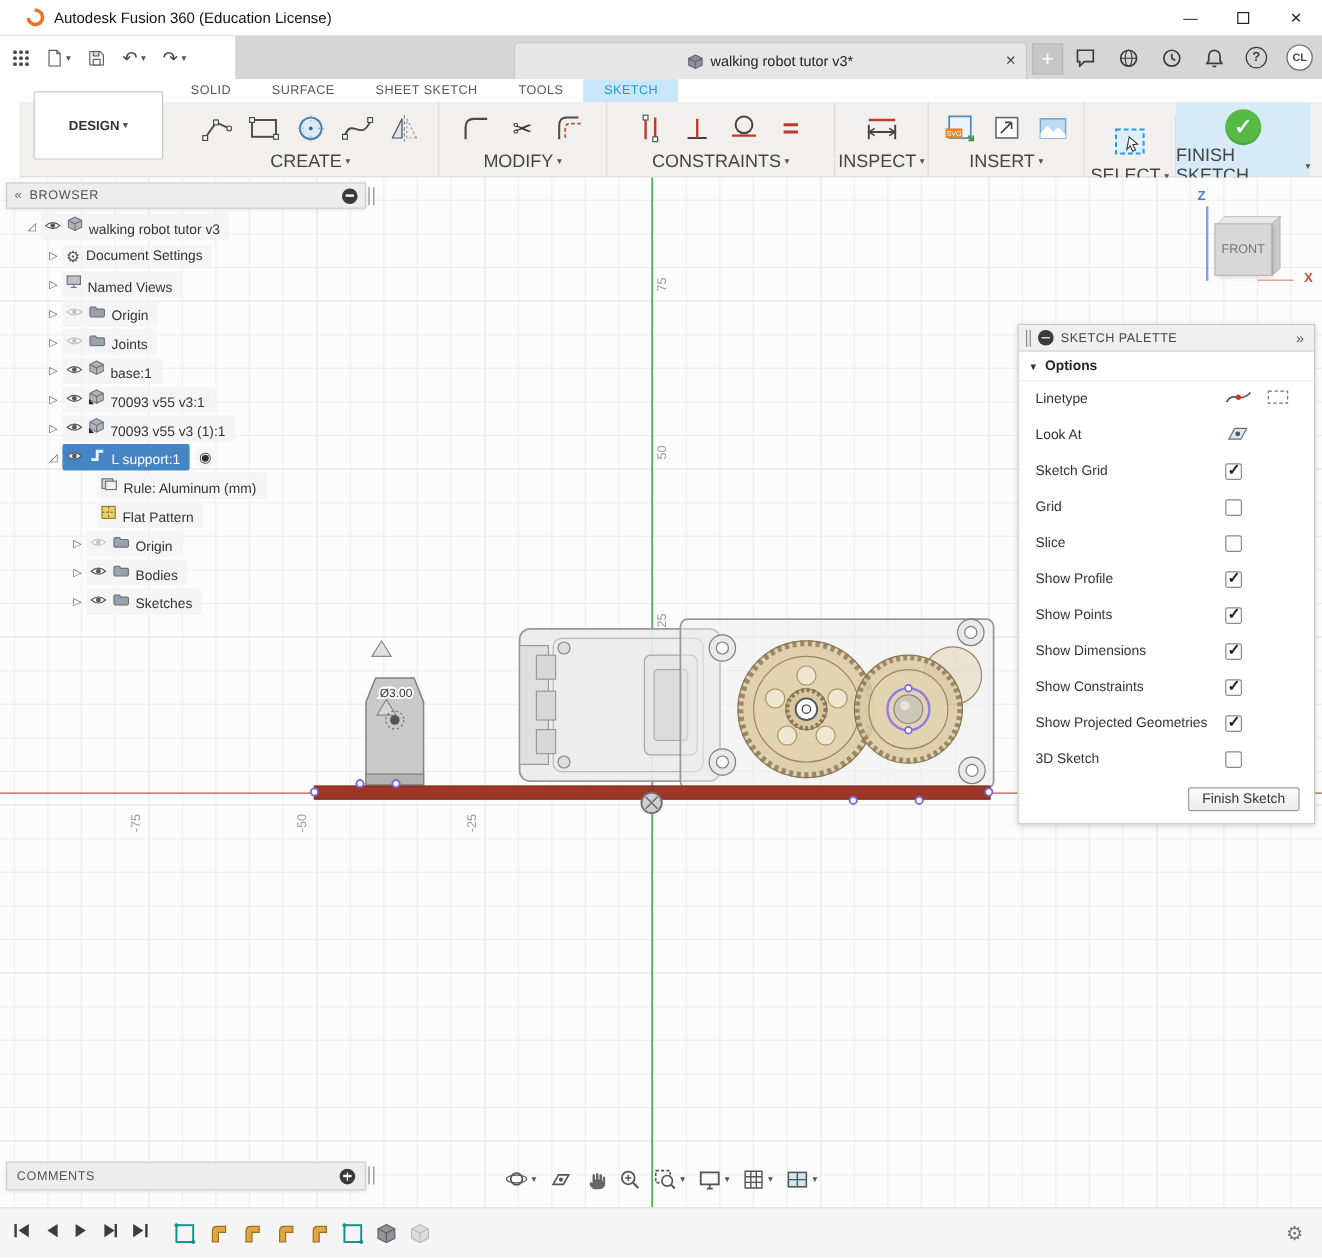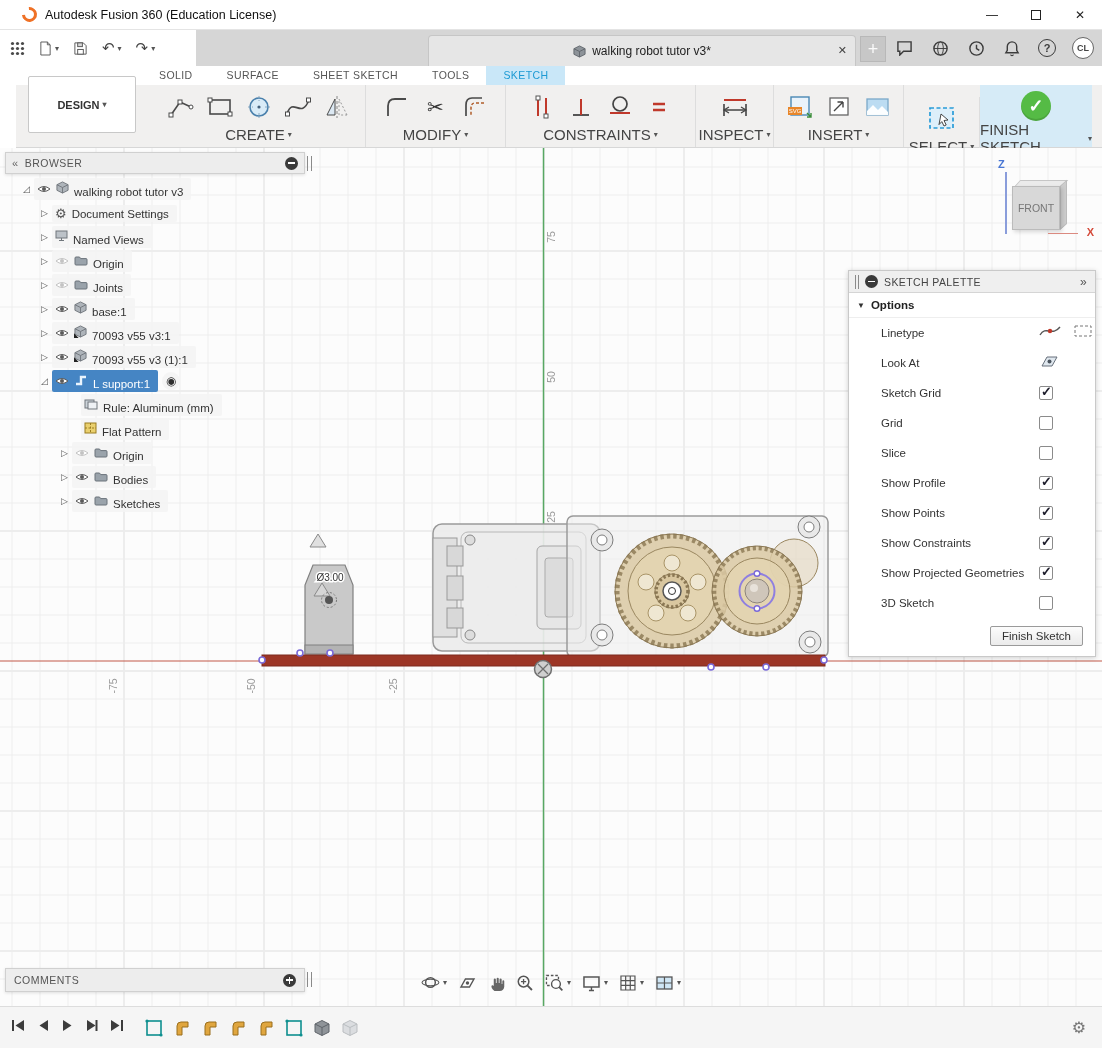--- a/index.html
+++ b/index.html
@@ -80,21 +80,21 @@
   .gear-glyph { font-size:13px; color:#555; line-height:1; }
   .activate { width:18px; height:18px; margin-left:4px; background:rgba(244,244,244,.9); border-radius:50%; display:flex; align-items:center; justify-content:center; font-size:12px; color:#2f2f2f; }
 
   
   .palette { position:absolute; right:6px; top:122px; width:248px; background:rgba(255,255,255,.97); border:1px solid #c9c9c9; box-shadow:0 1px 5px rgba(0,0,0,.18); }
   .pal-header { height:22px; background:#efefef; border-bottom:1px solid #d5d5d5; display:flex; align-items:center; gap:6px; padding:0 8px 0 6px; font-size:10.5px; letter-spacing:.4px; color:#444; position:relative; }
   .pal-grip { width:4px; height:14px; border-left:1.6px solid #8a8a8a; border-right:1.6px solid #8a8a8a; }
   .pal-expand { margin-left:auto; font-size:12px; color:#555; }
   .pal-section { height:25px; display:flex; align-items:center; gap:6px; padding-left:8px; font-size:11.5px; font-weight:bold; color:#222; border-bottom:1px solid #eee; }
   .sec-arrow { font-size:8px; color:#333; }
-  .pal-row { height:30px; display:flex; align-items:center; padding-left:32px; }
+  .pal-row { height:30px; display:flex; align-items:center; padding-left:14px; }
   .pal-label { flex:0 0 158px; font-size:11.5px; color:#333; }
   .checkbox { width:14px; height:14px; border:1px solid #8b8b8b; border-radius:2px; background:#fff; position:relative; }
   .checkbox.checked::after { content:"✓"; position:absolute; top:-3px; left:1px; font-size:13px; font-weight:bold; color:#1d1d2b; }
   .pal-footer { padding:8px 12px 10px; text-align:right; }
   .finish-btn { font-family:inherit; font-size:11.5px; color:#333; background:linear-gradient(#fcfcfc,#ebebeb); border:1px solid #9a9a9a; border-radius:2px; padding:3px 11px; }
   .lt-icons { display:flex; gap:12px; align-items:center; }
 
   
   .viewcube { position:absolute; right:8px; top:10px; width:96px; height:92px; }
   .vc-z { position:absolute; left:0; top:0; color:#4a77d4; font-size:11px; font-weight:bold; }
@@ -737,20 +737,24 @@
       </div>
       <div class="pal-row">
         <span class="pal-label">Show Profile</span>
         <span class="checkbox checked"></span>
       </div>
       <div class="pal-row">
         <span class="pal-label">Show Points</span>
         <span class="checkbox checked"></span>
       </div>
       <div class="pal-row">
+        <span class="pal-label">Show Dimensions</span>
+        <span class="checkbox checked"></span>
+      </div>
+      <div class="pal-row">
         <span class="pal-label">Show Constraints</span>
         <span class="checkbox checked"></span>
       </div>
       <div class="pal-row">
         <span class="pal-label">Show Projected Geometries</span>
         <span class="checkbox checked"></span>
       </div>
       <div class="pal-row">
         <span class="pal-label">3D Sketch</span>
         <span class="checkbox"></span>

